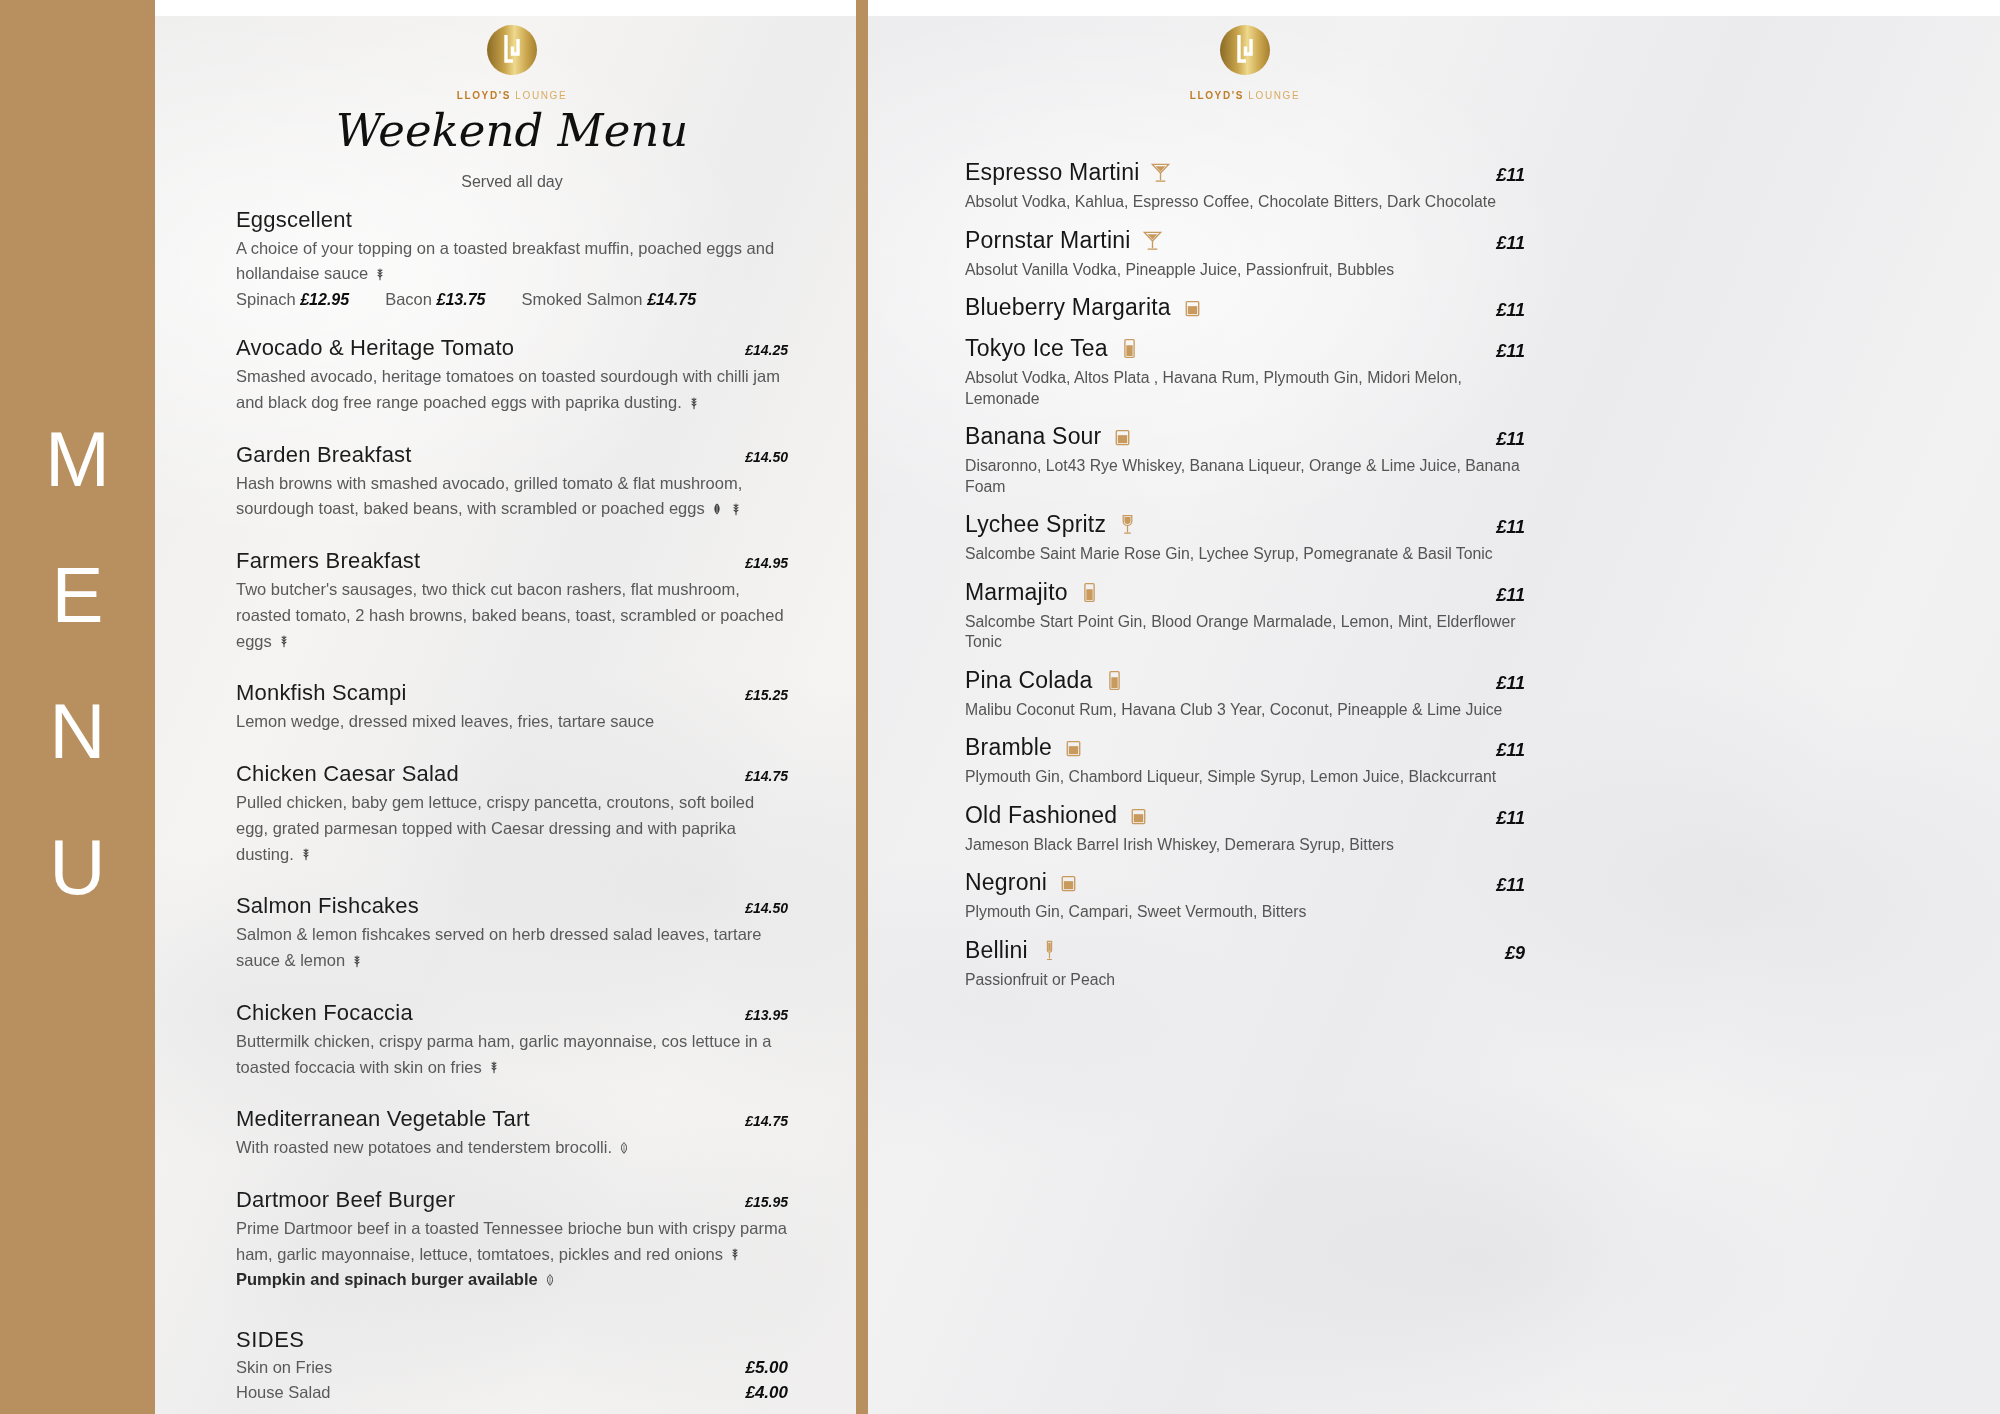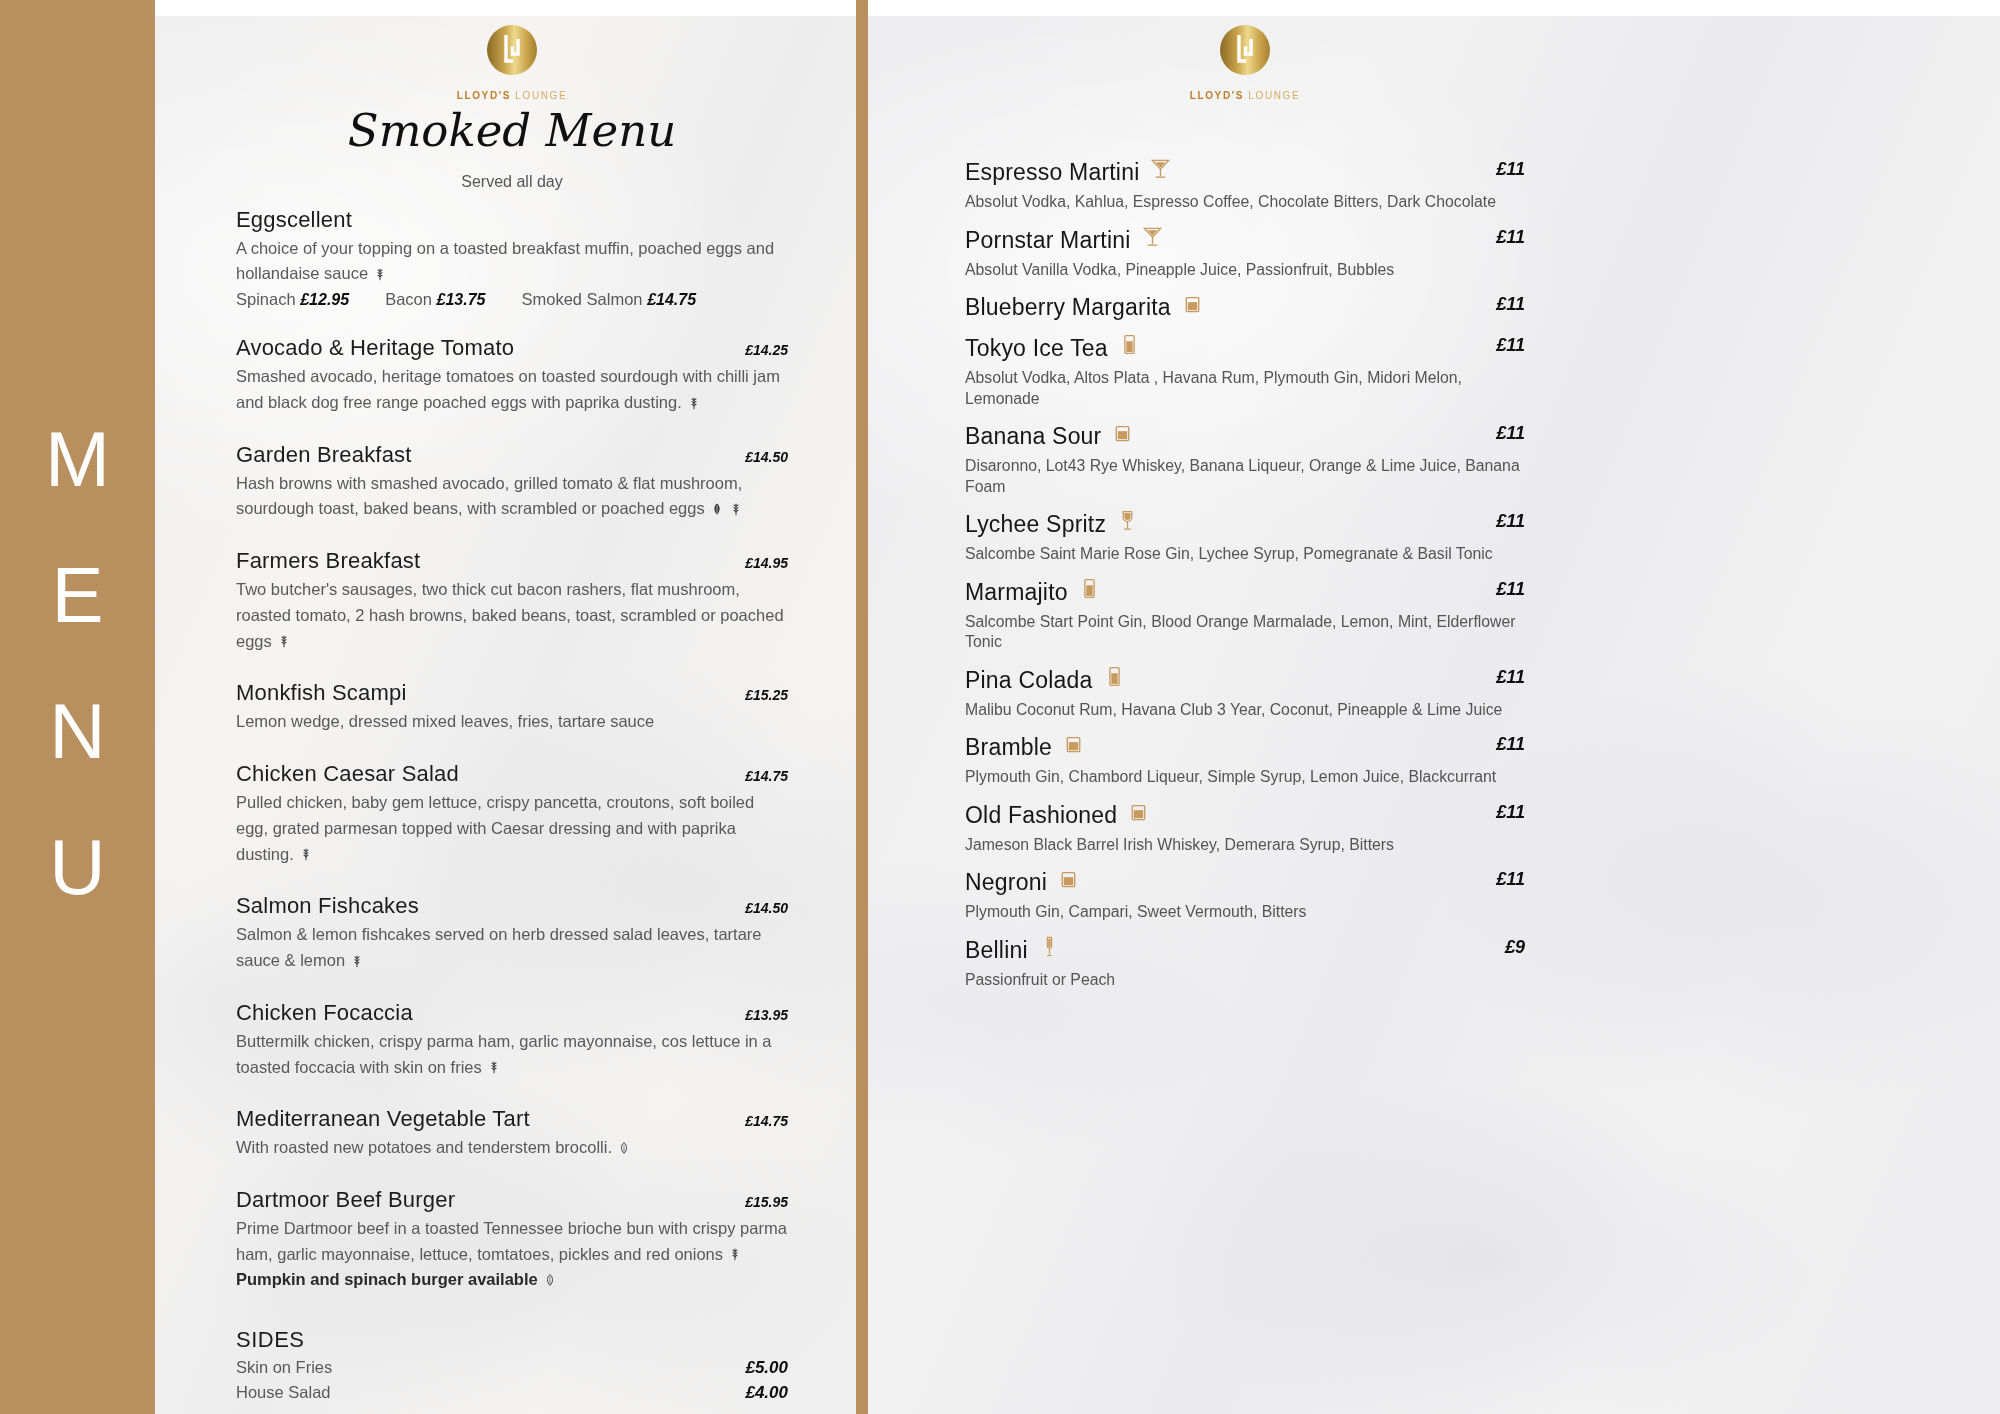--- a/index.html
+++ b/index.html
@@ -62,21 +62,21 @@
 
   
   .sides{margin-top:34px;}
   .sides-title{font-size:22px;color:#1c1c1c;letter-spacing:.5px;}
   .side-row{display:flex;margin-top:5px;font-size:16.5px;color:#595959;}
   .side-price{margin-left:auto;font-weight:bold;font-style:italic;color:#0d0d0d;font-size:17px;}
 
   
   .cocktail-list{margin-top:58px;text-align:left;}
   .cocktail{margin-bottom:14px;}
-  .c-head{display:flex;align-items:flex-start;}
+  .c-head{display:flex;align-items:flex-end;}
   .c-name{font-size:23px;color:#161616;letter-spacing:.2px;}
   .c-price{margin-left:auto;font-size:18px;font-weight:bold;font-style:italic;color:#0d0d0d;}
   .c-desc{margin-top:6px;font-size:15.8px;color:#545454;line-height:1.3;}
 
   
   .icon{display:inline-block;vertical-align:middle;}
   .food-ic{width:14px;height:14px;color:#3c3c3c;margin-left:5px;position:relative;top:-1px;}
   .glass-ic{width:23px;height:23px;color:#c89a5e;margin-left:10px;position:relative;top:-2px;}
   .right-content .page-title{font-size:48px;margin-top:10px;}
 </style>
@@ -159,21 +159,21 @@
 <div class="page page-left">
   <div class="left-content">
     <div class="page-header">
       <svg class="logo-svg">
           <use href="#sym-logo"></use>
         </svg>
       <div class="brand">
         <span class="brand-bold">LLOYD'S</span>
         <span class="brand-light">LOUNGE</span>
       </div>
-      <div class="page-title">Smoked Menu</div>
+      <div class="page-title">Weekend Menu</div>
       <div class="page-subtitle">Served all day</div>
     </div>
 
     <div class="food-list">
   <div class="food-item">
     <div class="fi-head">
       <span class="fi-name">Eggscellent</span>
 
     </div>
     <div class="fi-desc">

